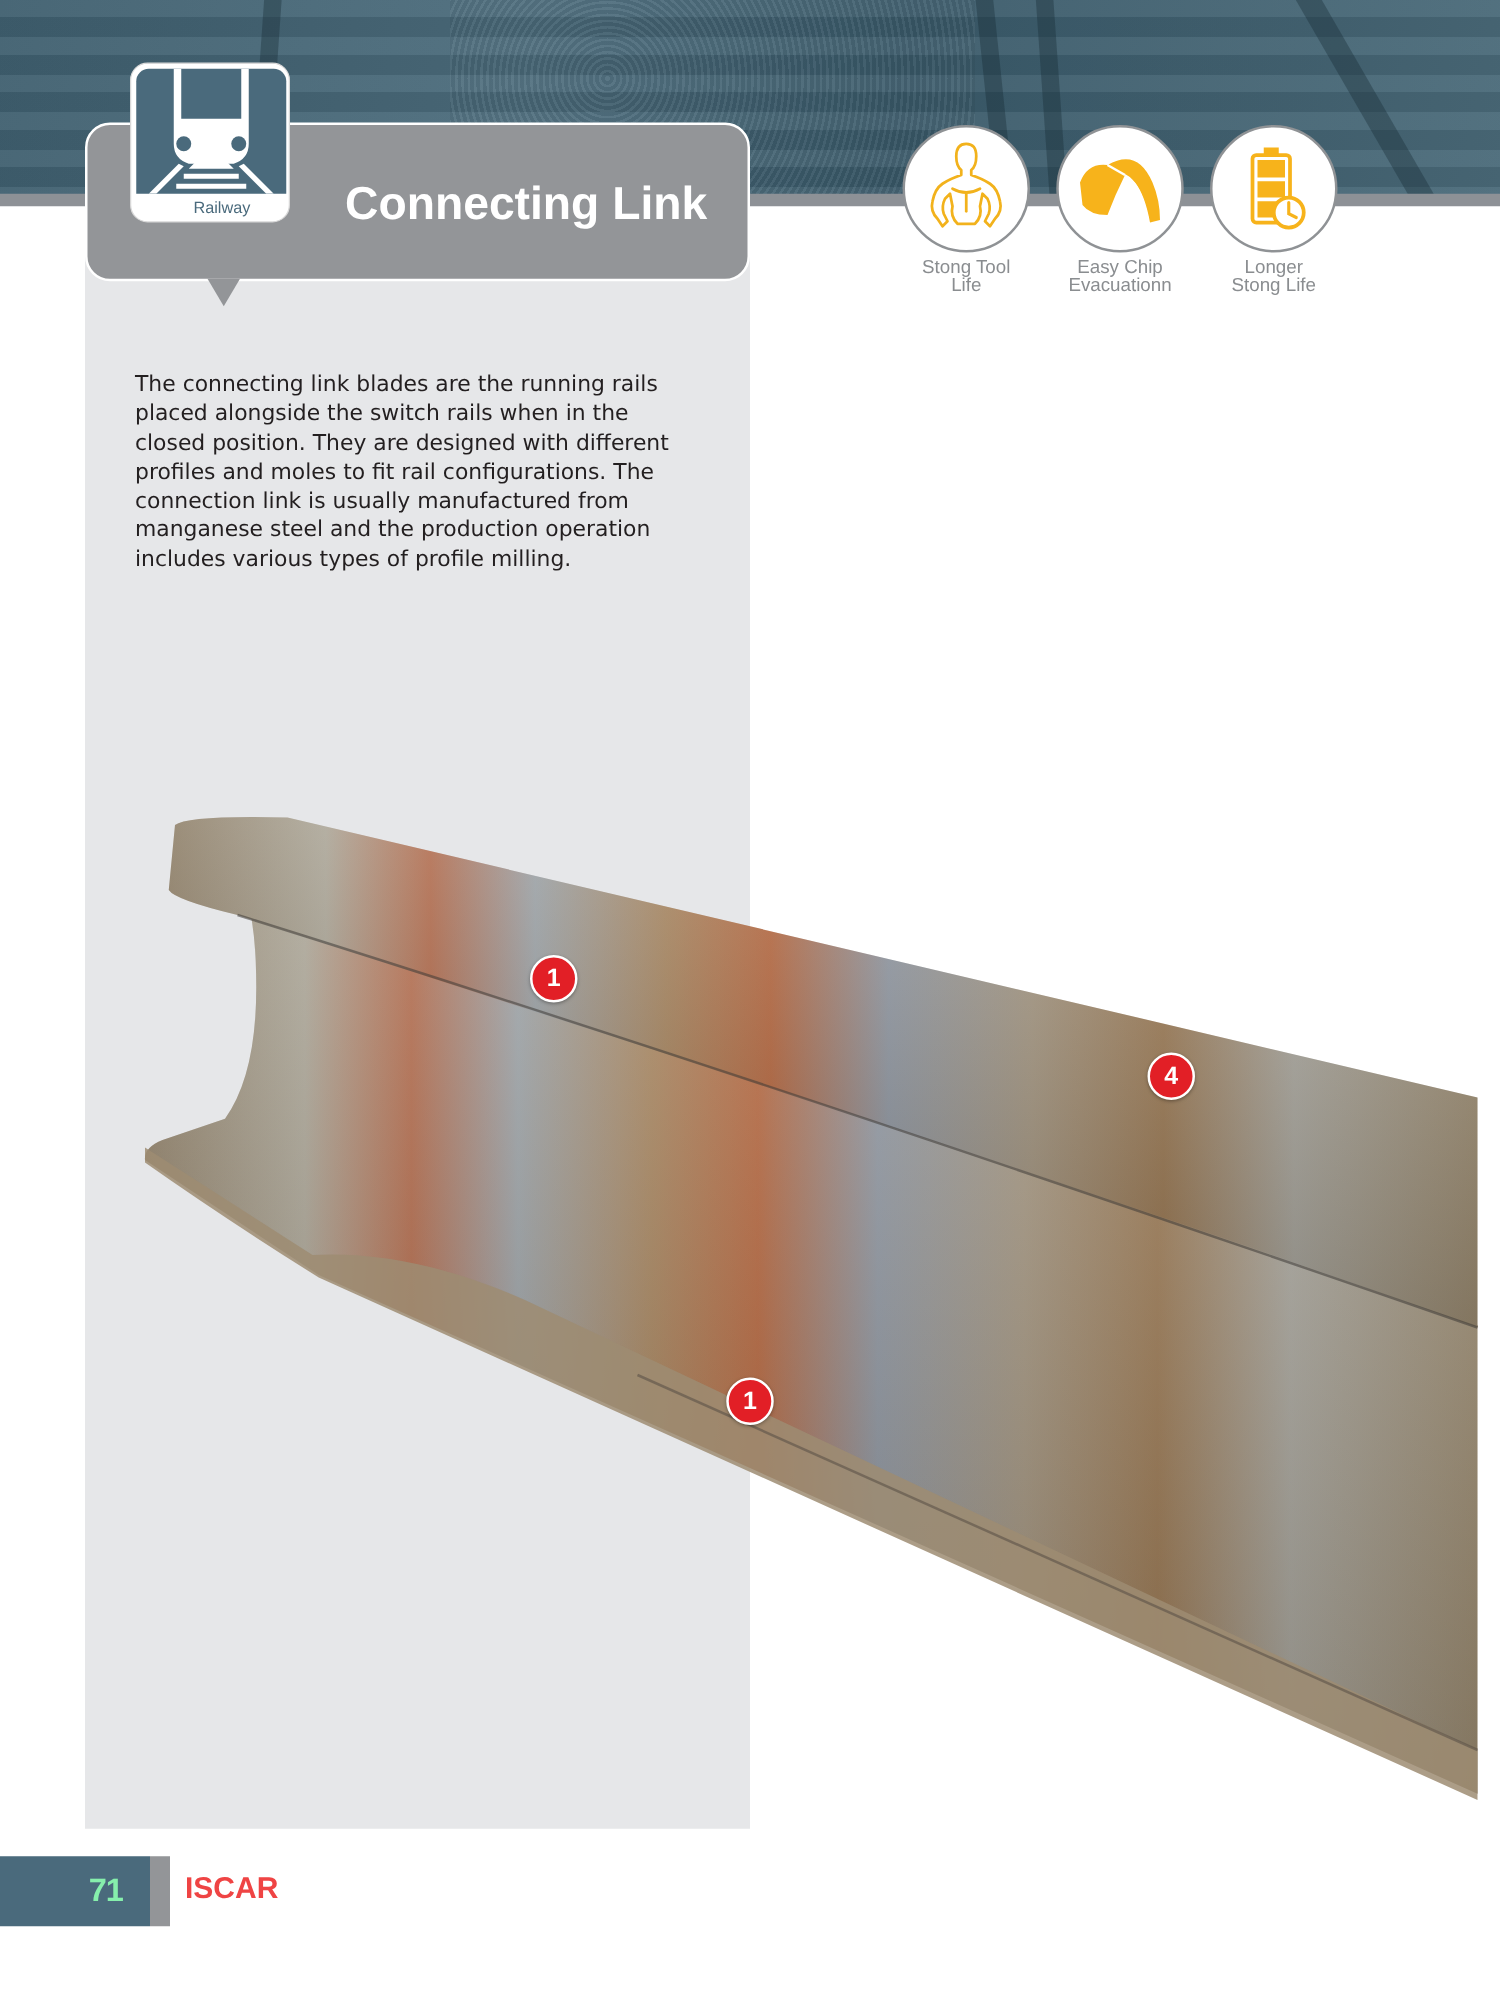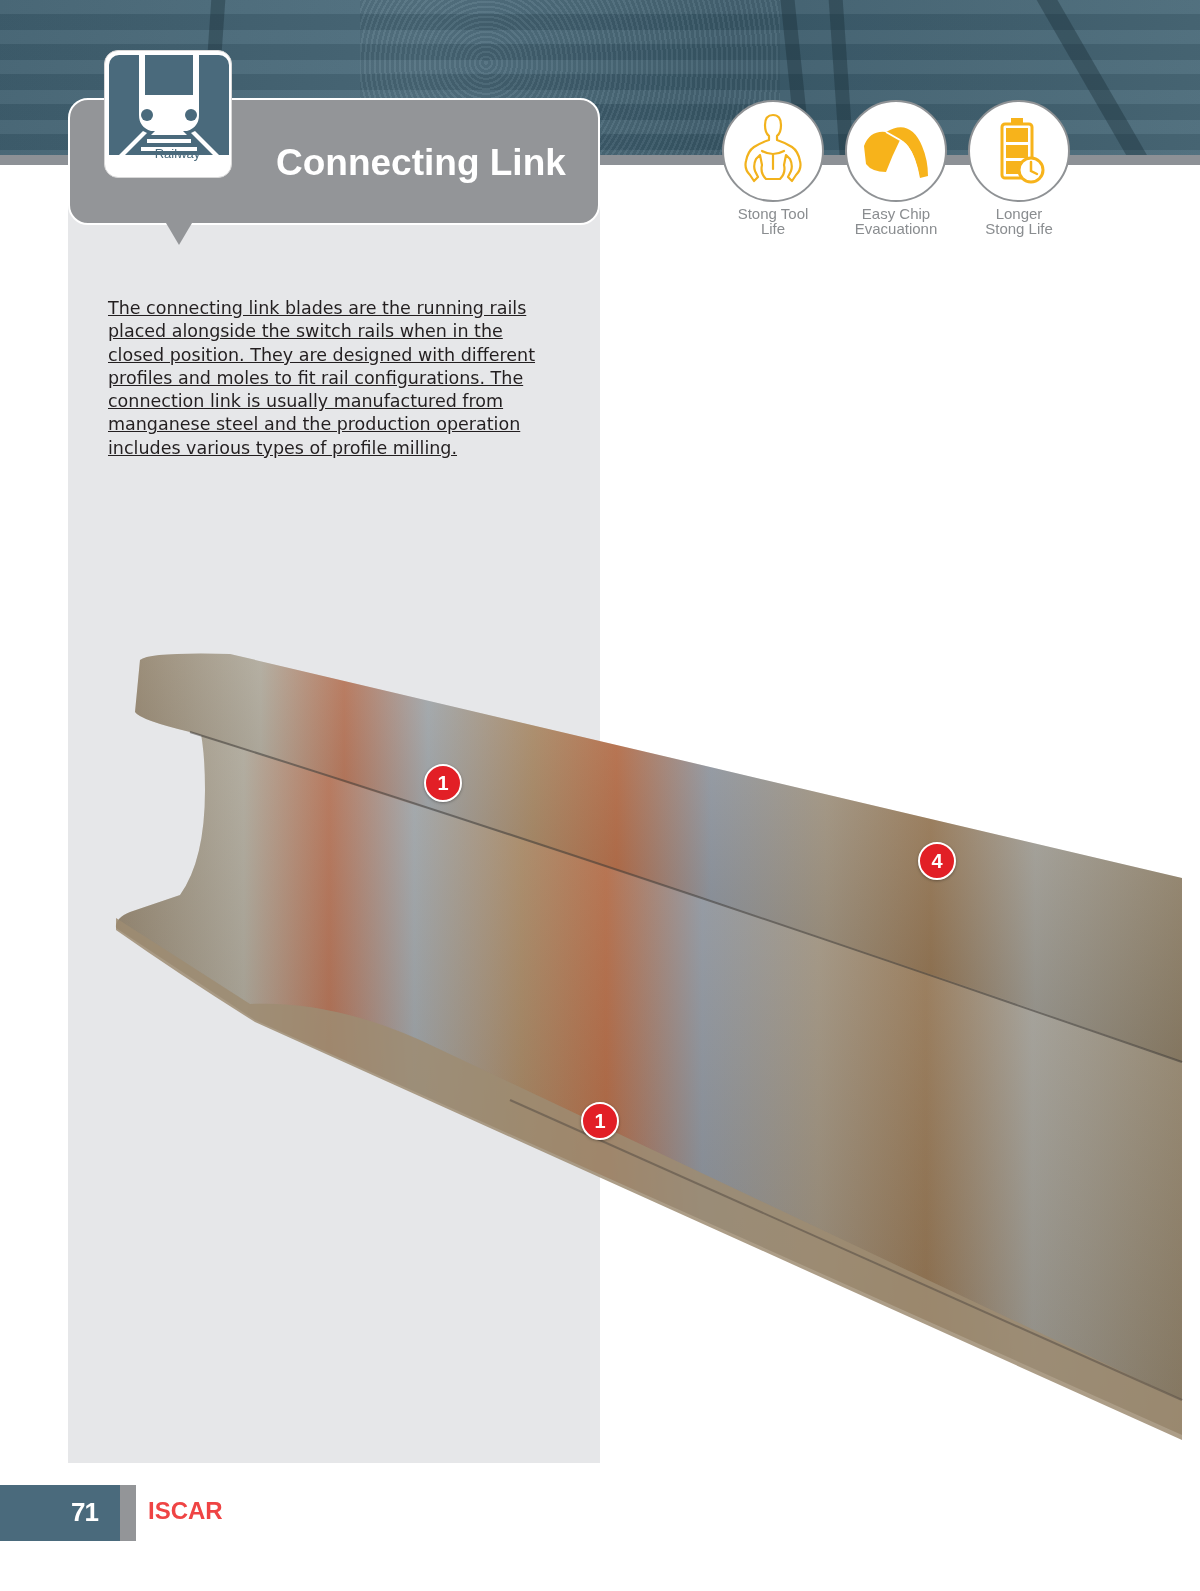--- a/index.html
+++ b/index.html
@@ -54,21 +54,21 @@
     .railway-badge {
       position: absolute; left: 104px; top: 50px; width: 128px; height: 128px;
       background: #ffffff; border-radius: 14px; border: 1px solid #d8d8d8;
       overflow: hidden;
     }
     .railway-badge .badge-art {
       position: absolute; left: 4px; top: 4px; width: 120px; height: 100px;
       background: #4a6a7c; border-radius: 10px 10px 0 0;
     }
     .railway-badge .badge-label {
-      position: absolute; left: 0; bottom: 16px; width: 128px; text-align: center;
+      position: absolute; left: 0; bottom: 4px; width: 128px; text-align: center;
       font-size: 13px; color: #4a6a7c; padding-left: 17px;
     }
 
     
     .feature {
       position: absolute; top: 100px; width: 104px; text-align: center;
     }
     .feature .circle {
       width: 102px; height: 102px; border-radius: 50%; background: #ffffff;
       border: 2px solid #8f9295; margin: 0 auto; position: relative;
@@ -77,42 +77,42 @@
     .feature .label {
       margin-top: 4px; color: #8a8d90; font-weight: normal; font-size: 15px; line-height: 15px;
     }
     .feature-1 { left: 721px; }
     .feature-2 { left: 844px; }
     .feature-3 { left: 967px; }
 
     
     .body-text {
       position: absolute; left: 108px; top: 297px; width: 450px;
-      font-family: "DejaVu Sans", sans-serif; font-size: 17.5px; line-height: 23.3px; color: #231f20; text-decoration: underline;
+      font-family: "DejaVu Sans", sans-serif; font-size: 17.5px; line-height: 23.3px; color: #231f20;
     }
 
     
     .rail-illustration { position: absolute; left: 0; top: 640px; width: 1200px; height: 820px; }
 
     .marker {
       position: absolute; width: 38px; height: 38px; border-radius: 50%;
       background: #e21f26; border: 2px solid #ffffff; color: #ffffff;
       font-weight: bold; font-size: 20px; line-height: 34px; text-align: center;
       box-shadow: 0 1px 3px rgba(0,0,0,0.35);
     }
     .marker-1a { left: 424px; top: 764px; }
     .marker-4  { left: 918px; top: 842px; }
     .marker-1b { left: 581px; top: 1102px; }
 
     
     .footer-number-box {
       position: absolute; left: 0; top: 1485px; width: 120px; height: 56px; background: #4a6a7c;
     }
     .footer-number {
-      position: absolute; right: 22px; top: 12px; color: #ffffff; font-weight: bold; font-size: 26px; letter-spacing: -1px;
+      position: absolute; right: 22px; top: 12px; color: #86efac; font-weight: bold; font-size: 26px; letter-spacing: -1px;
     }
     .footer-accent {
       position: absolute; left: 120px; top: 1485px; width: 16px; height: 56px; background: #939598;
     }
     .footer-brand {
       position: absolute; left: 148px; top: 1497px; color: #ef4444; font-weight: bold; font-size: 24px;
     }
   </style>
 </head>
 <body>

